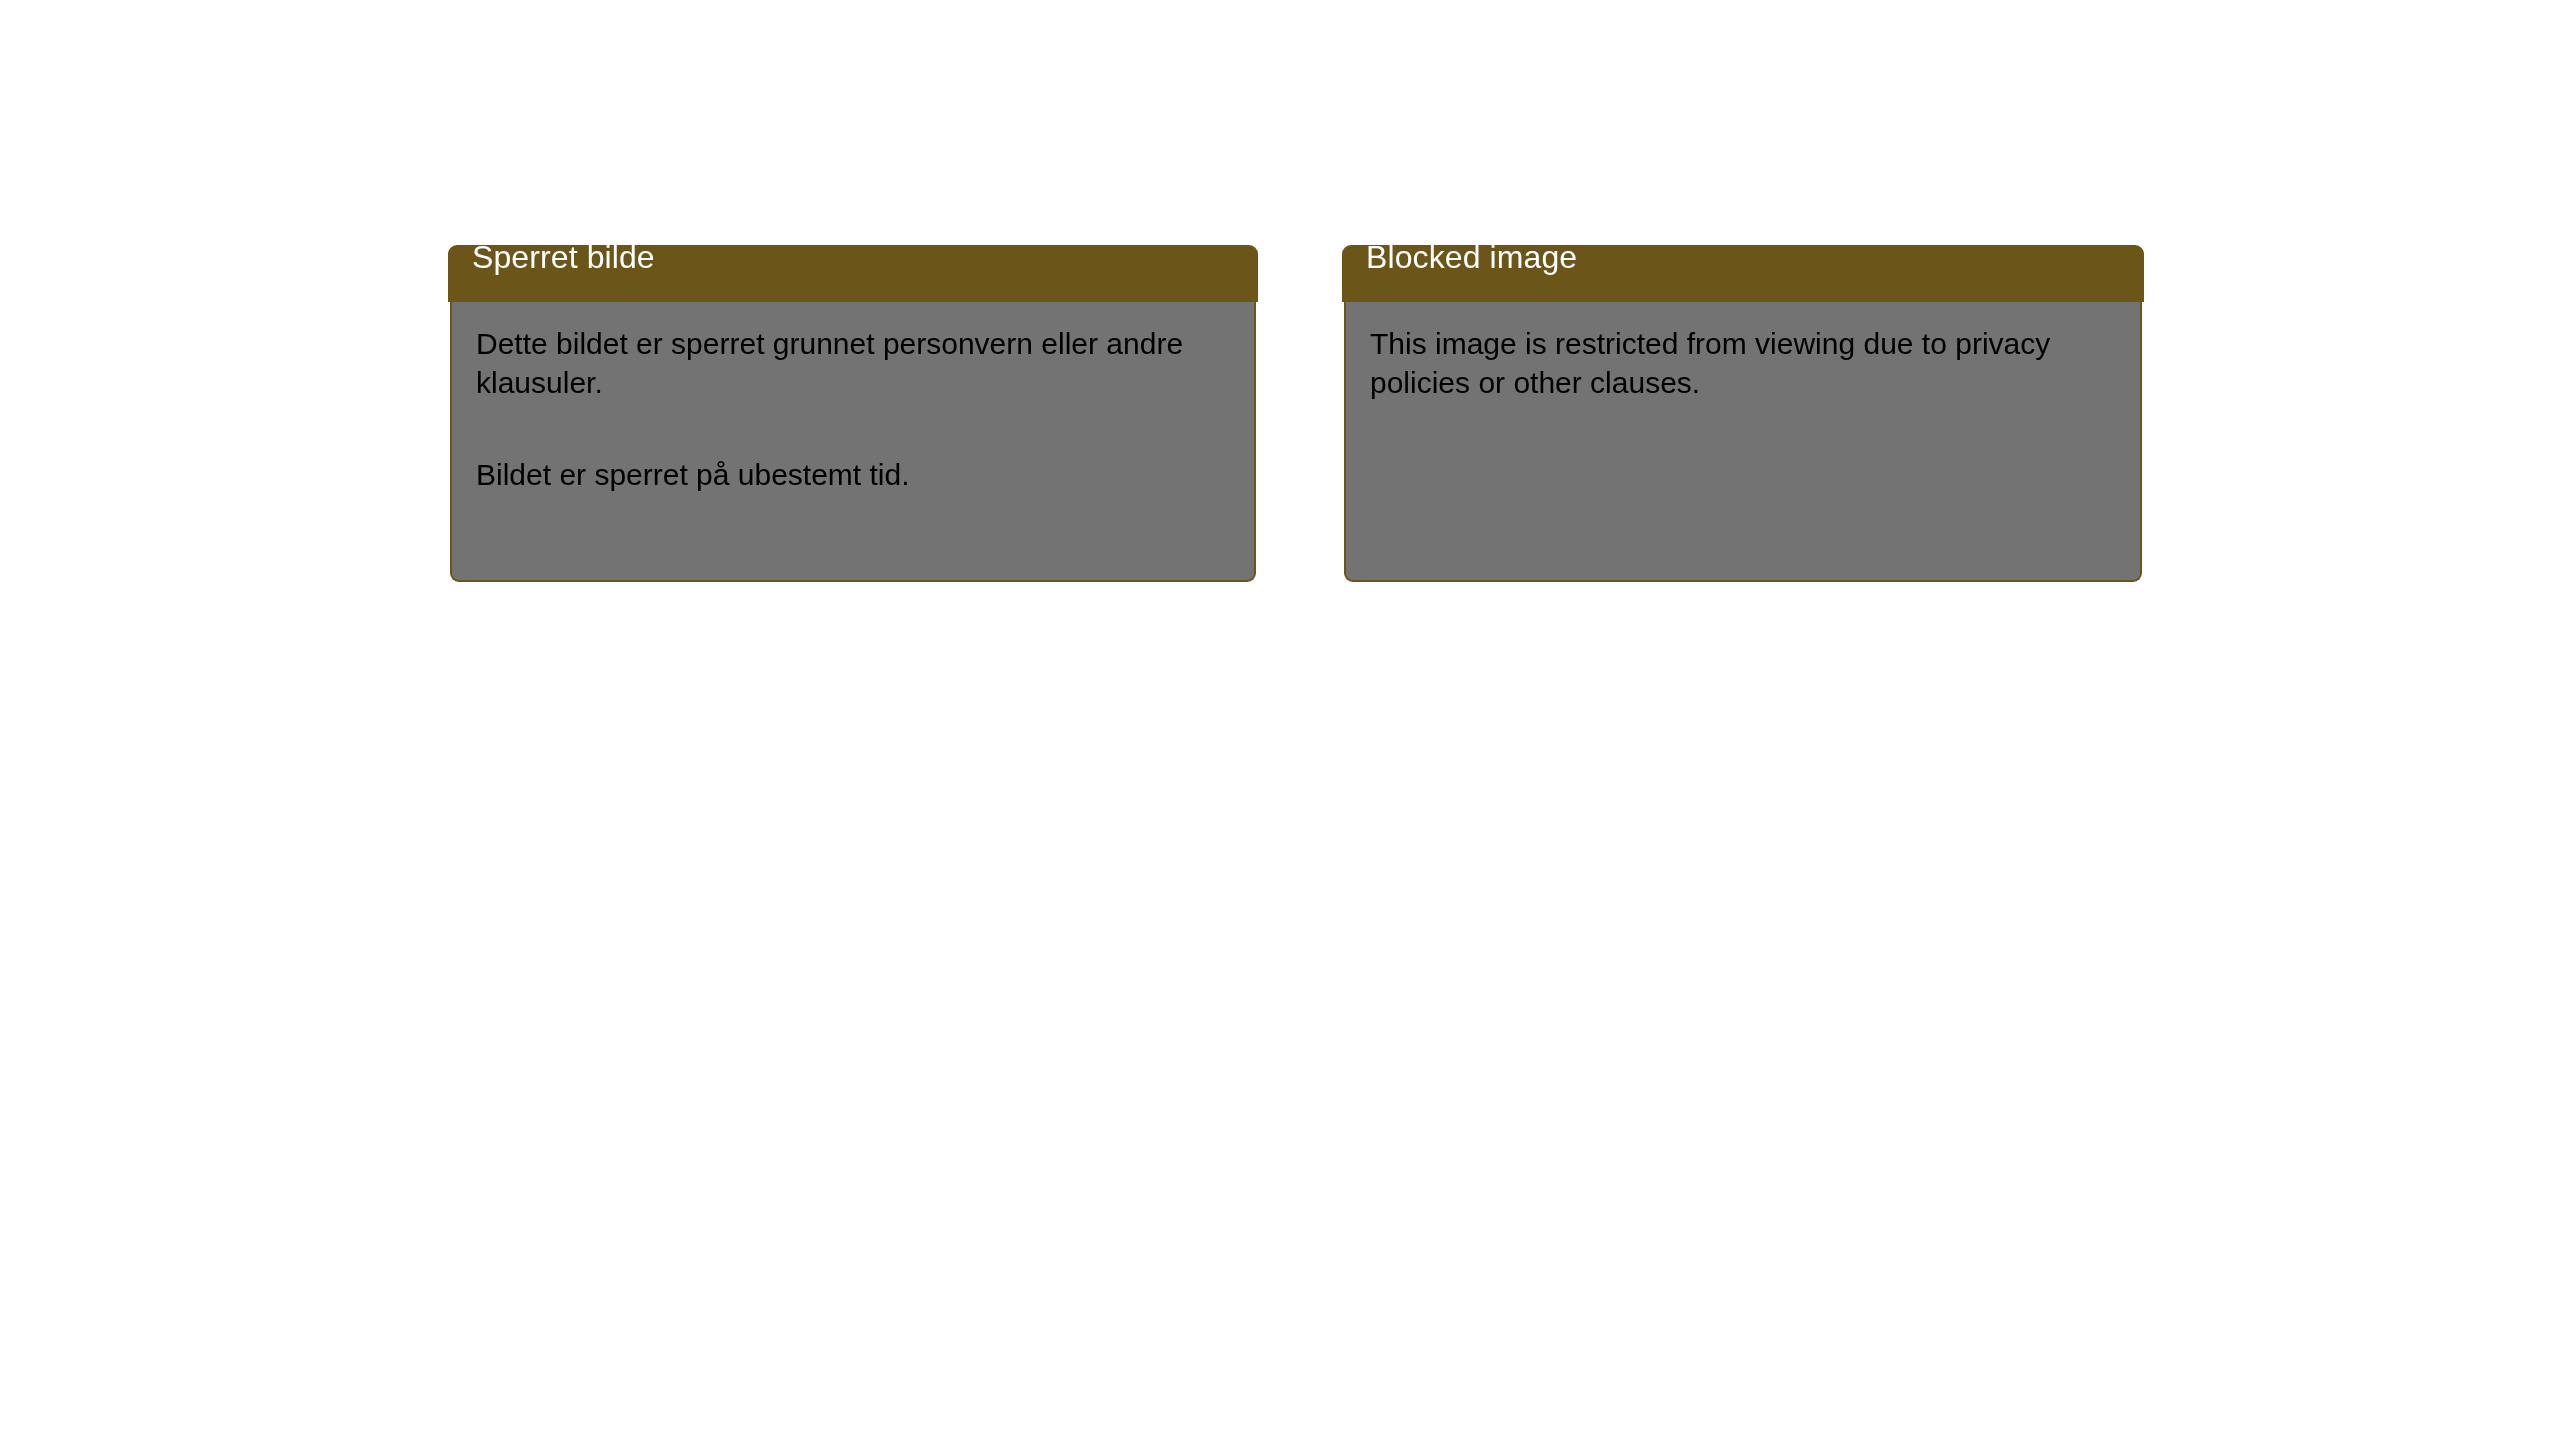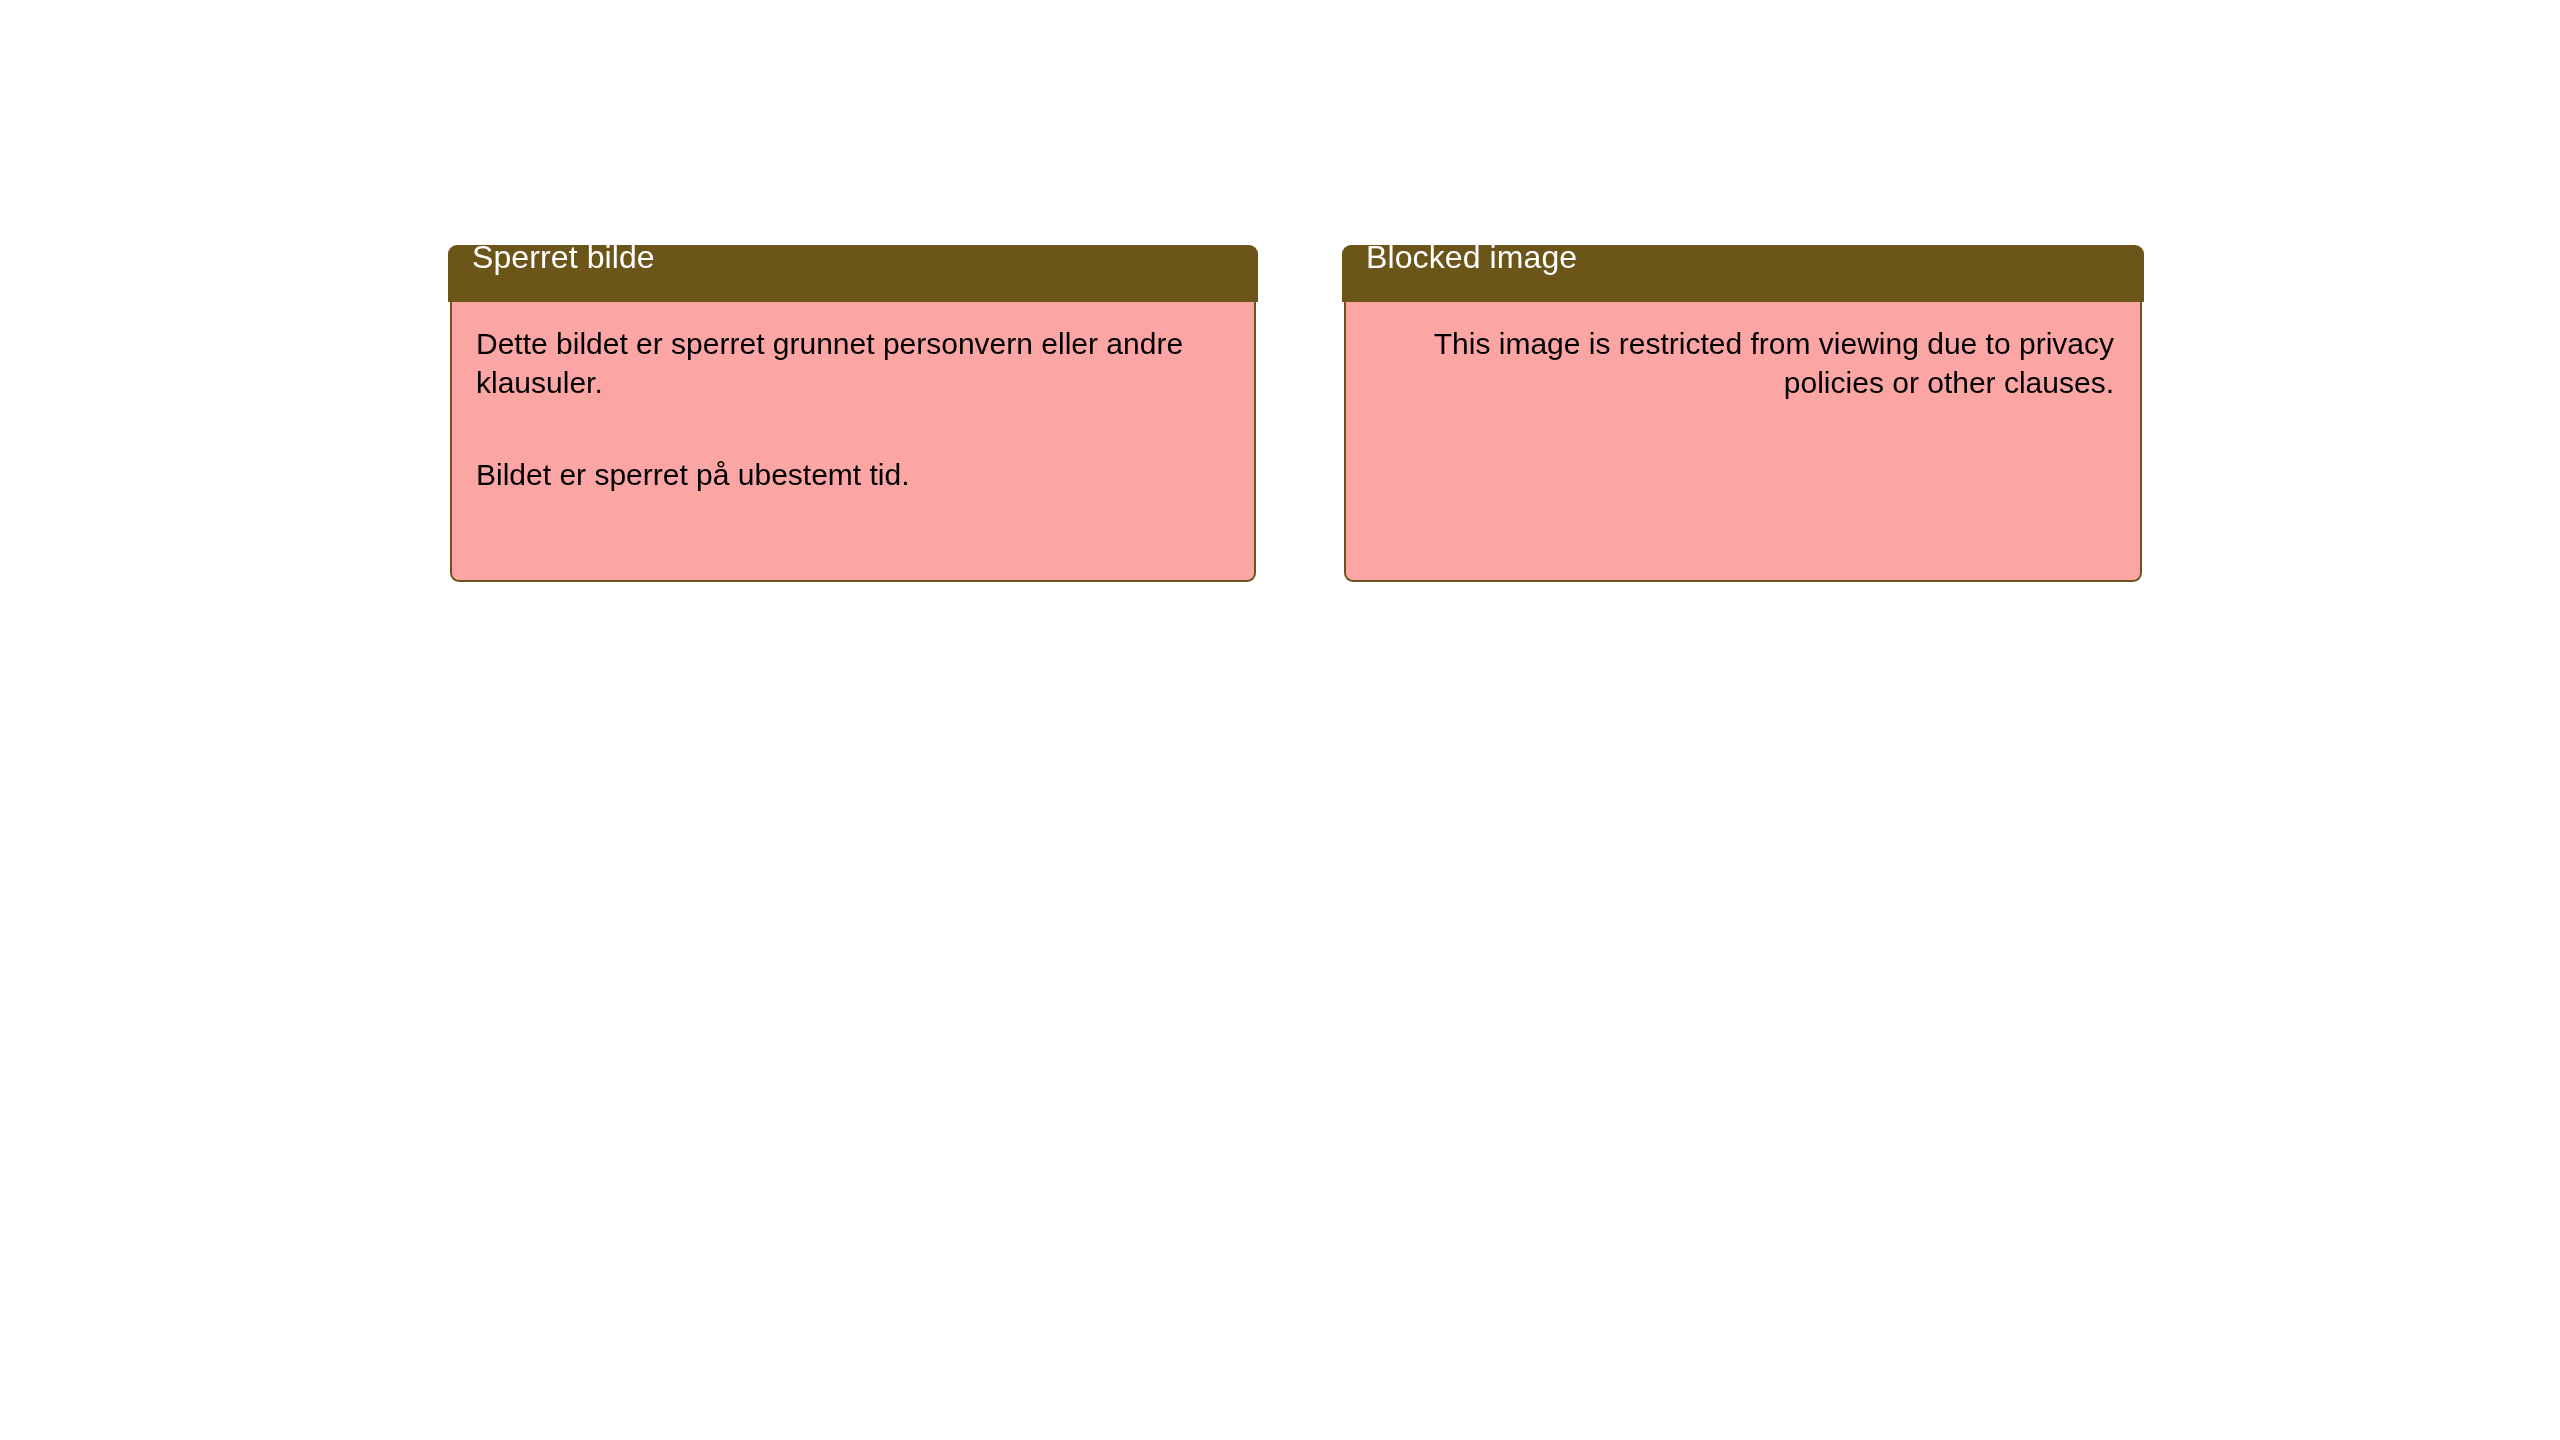--- a/index.html
+++ b/index.html
@@ -57,30 +57,30 @@
     line-height: 40px;
     font-weight: normal;
     letter-spacing: 0.1px;
     white-space: nowrap;
   }
 
   
   .panel-body {
     position: relative;
     box-sizing: border-box;
-    background: #fca5a5;
+    background: #737373;
     border: 2px solid #6b5518;
     border-top: none;
     border-radius: 0 0 9px 9px;
     padding: 22px 26px 26px 24px;
     min-height: 280px;
     z-index: 1;
   }
   .panel-nb .panel-body { min-height: 280px; }
-  .panel-en .panel-body { min-height: 280px; text-align: right; }
+  .panel-en .panel-body { min-height: 280px; }
 
   .panel-paragraph {
     margin: 0;
     color: #000000;
     font-size: 30px;
     line-height: 39px;
     font-weight: normal;
   }
   .panel-paragraph + .panel-paragraph {
     margin-top: 53px;

